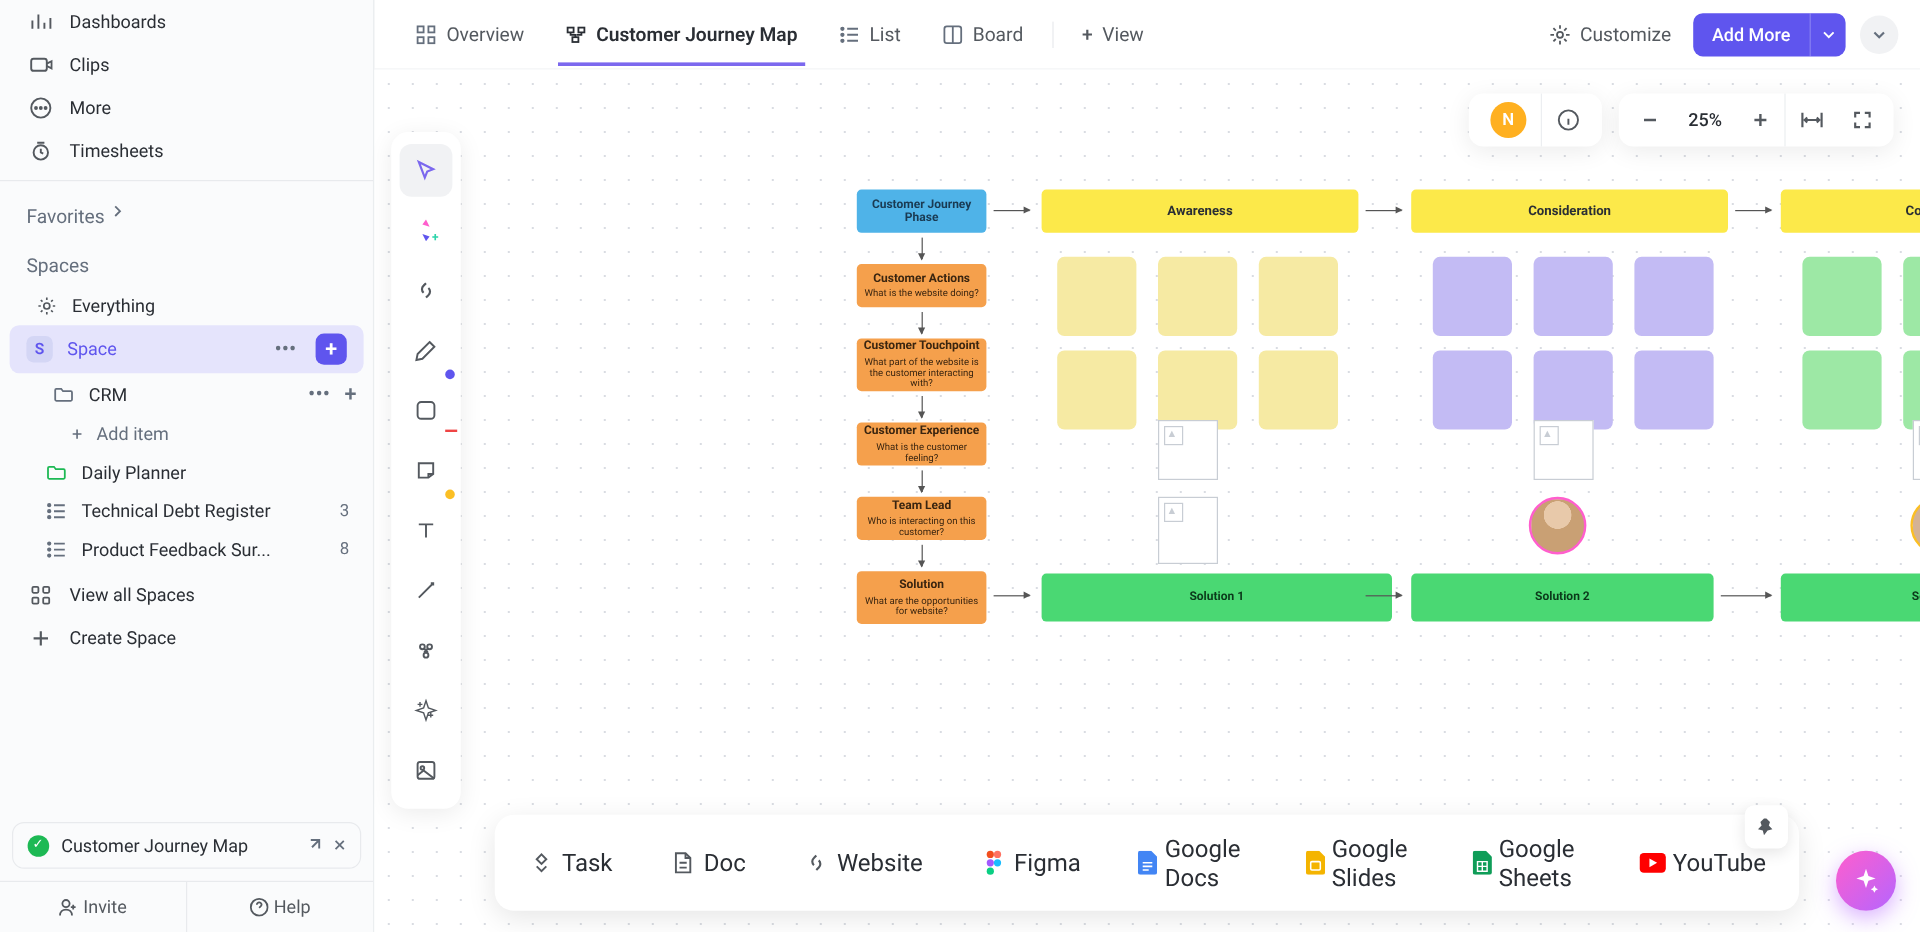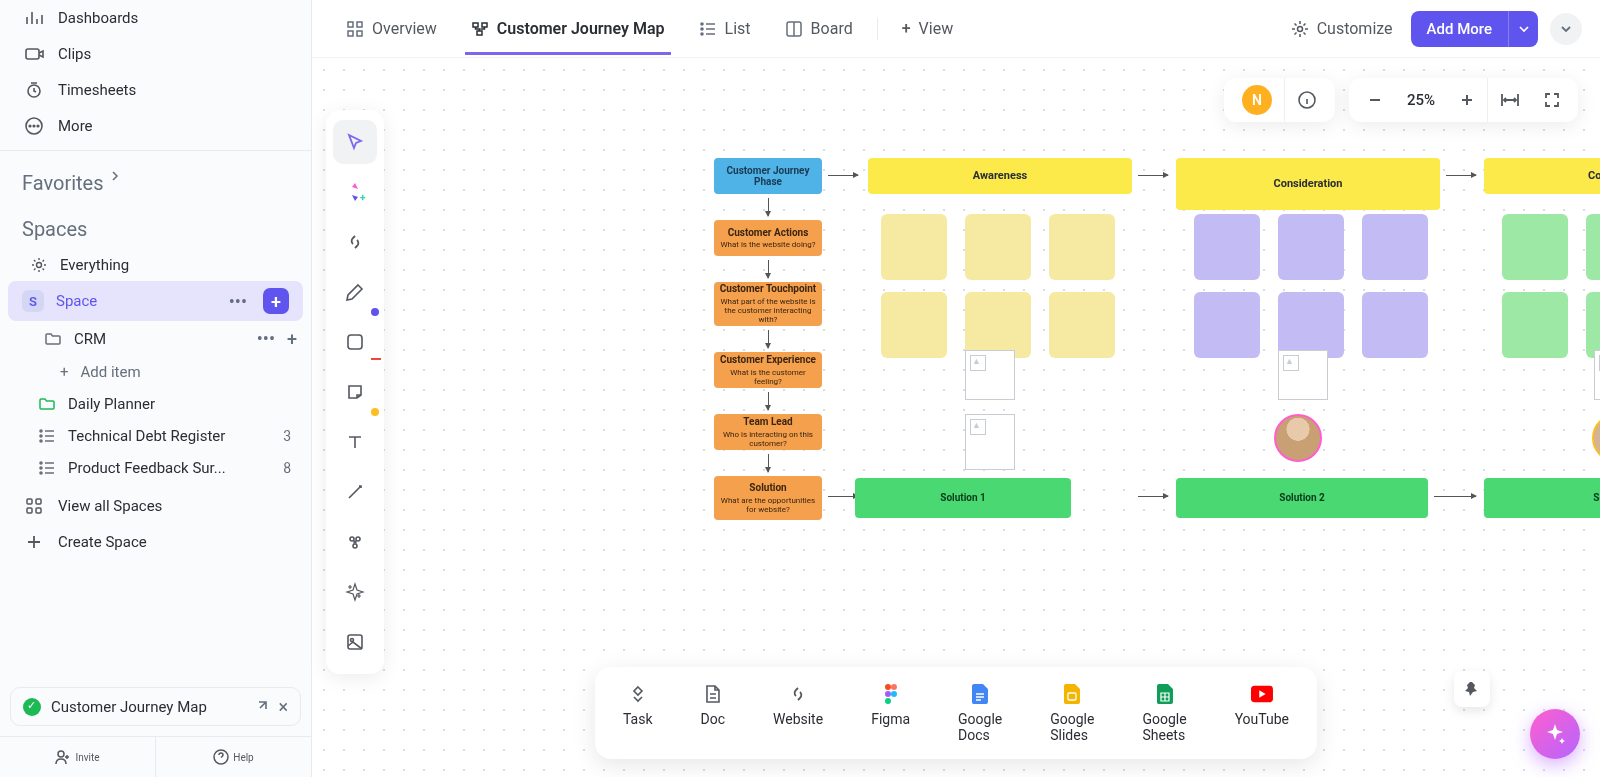--- a/index.html
+++ b/index.html
@@ -1,39 +1,39 @@
 <!DOCTYPE html>
 <html><head>
 <meta charset="utf-8">
 <style>
 *{box-sizing:border-box;margin:0;padding:0;font-family:-apple-system,BlinkMacSystemFont,"Segoe UI",Roboto,sans-serif}
 body{width:1600px;height:777px;overflow:hidden;background:#fff;color:#2a2e34;position:relative}
 .sidebar{position:absolute;left:0;top:0;width:312px;height:100%;background:#fafbfc;border-right:1px solid #e8eaed;display:flex;flex-direction:column}
 .sb-nav-item{display:flex;align-items:center;gap:14px;padding:8px 24px;font-size:15px;cursor:pointer}
 .sb-nav-item .icon{width:20px;height:20px;display:flex;align-items:center;justify-content:center;color:#54595f}
-.sb-section-h{padding:14px 22px 8px;font-size:20px;color:#656f7d;display:flex;align-items:flex-start;gap:6px}
+.sb-section-h{padding:14px 22px 8px;font-size:16px;color:#656f7d;display:flex;align-items:flex-start;gap:6px}
 .sb-space-row{display:flex;align-items:center;gap:12px;padding:7px 14px;margin:0 8px;border-radius:8px;font-size:15px}
 .sb-space-row.active{background:#e5e4fc;color:#5f55ee}
 .sb-space-row .sq{width:22px;height:22px;border-radius:6px;background:#d4d6f5;color:#5f55ee;display:flex;align-items:center;justify-content:center;font-size:13px;font-weight:600}
 .sb-space-row .spacer{flex:1}
 .sb-space-row .dots{color:#656f7d;font-size:18px;padding:0 4px}
 .sb-space-row .plus-btn{width:26px;height:26px;border-radius:7px;background:#5f55ee;color:#fff;display:flex;align-items:center;justify-content:center;font-size:18px;font-weight:600}
 .sb-child{display:flex;align-items:center;gap:12px;padding:7px 14px 7px 44px;font-size:15px}
 .sb-child .spacer{flex:1}
 .sb-child .dots{color:#656f7d;font-size:18px}
 .sb-child .pl{color:#656f7d;font-size:18px;font-weight:500}
 .sb-list{display:flex;align-items:center;gap:12px;padding:7px 14px 7px 38px;font-size:15px}
 .sb-list .badge{color:#656f7d;font-size:14px;margin-left:auto;padding-right:6px}
 .sb-footer{margin-top:auto}
 .open-pill{margin:10px;border:1px solid #e8eaed;border-radius:10px;padding:8px 12px;display:flex;align-items:center;gap:10px;font-size:15px}
 .open-pill .dot{width:18px;height:18px;border-radius:50%;background:#1db954;display:inline-block;position:relative}
 .open-pill .dot::after{content:"✓";position:absolute;color:#fff;font-size:11px;left:4px;top:1px}
 .open-pill .sp{flex:1}
 .sb-bottom{display:flex;border-top:1px solid #e8eaed}
-.sb-bottom .btn{flex:1;display:flex;gap:4px;align-items:center;justify-content:center;padding:12px;font-size:10px;color:#54595f}
+.sb-bottom .btn{flex:1;display:flex;gap:4px;align-items:center;justify-content:center;padding:12px;font-size:15px;color:#54595f}
 .sb-bottom .btn+.btn{border-left:1px solid #e8eaed}
 .main{position:absolute;left:312px;top:0;right:0;height:100%;display:flex;flex-direction:column}
 .topbar{display:flex;align-items:center;padding:0 18px;height:58px;border-bottom:1px solid #f1f2f4;gap:2px}
 .tab{display:flex;align-items:center;gap:8px;padding:16px 16px;font-size:16px;color:#54595f;cursor:pointer;position:relative}
 .tab.active{color:#2a2e34;font-weight:600}
 .tab.active::after{content:"";position:absolute;bottom:-1px;left:10px;right:10px;height:3px;background:#7b68ee}
 .tab-sep{width:1px;height:22px;background:#e8eaed;margin:0 6px}
 .tb-spacer{flex:1}
 .add-task{display:flex;align-items:center;background:#5f55ee;color:#fff;border-radius:8px;height:36px;overflow:hidden}
 .add-task .lbl{padding:0 16px;font-weight:500;font-size:15px}
@@ -42,21 +42,21 @@
 .canvas-area{flex:1;position:relative;background:#fff;background-image:radial-gradient(#d9dce2 1px,transparent 1px);background-size:20px 20px;background-position:2px 2px}
 .tool-rail{position:absolute;left:14px;top:52px;width:58px;background:#fff;border-radius:14px;box-shadow:0 4px 20px rgba(0,0,0,.08);display:flex;flex-direction:column;align-items:center;padding:10px 0;gap:6px}
 .tool{width:44px;height:44px;border-radius:10px;display:flex;align-items:center;justify-content:center;color:#54595f;position:relative}
 .tool.active{background:#f1f2f4}
 .tool .sub{position:absolute;right:-2px;bottom:-2px;width:8px;height:8px;border-radius:50%}
 .float-tr{position:absolute;top:20px;right:22px;display:flex;gap:14px}
 .pill-group{display:flex;align-items:center;background:#fff;border-radius:12px;box-shadow:0 4px 20px rgba(0,0,0,.08);height:44px;padding:0 6px}
 .pill-group .seg{padding:0 12px;display:flex;align-items:center;justify-content:center;height:100%;color:#54595f}
 .pill-group .avatar{width:30px;height:30px;border-radius:50%;background:#ffb020;color:#fff;display:flex;align-items:center;justify-content:center;font-weight:600;font-size:14px}
 .bot-dock{position:absolute;bottom:18px;left:50%;transform:translateX(-50%);background:#fff;border-radius:16px;box-shadow:0 6px 24px rgba(0,0,0,.1);display:flex;padding:10px 8px;gap:8px}
-.dock-item{display:flex;flex-direction:column;align-items:center;gap:6px;padding:6px 20px;font-size:14px;color:#2a2e34;cursor:pointer}
+.dock-item{display:flex;flex-direction:row;align-items:center;gap:6px;padding:6px 20px;font-size:20px;color:#2a2e34;cursor:pointer}
 .dock-item .ic{width:22px;height:22px;display:flex;align-items:center;justify-content:center}
 .pin-btn{position:absolute;bottom:70px;right:110px;width:36px;height:36px;border-radius:8px;background:#fff;box-shadow:0 4px 12px rgba(0,0,0,.1);display:flex;align-items:center;justify-content:center;color:#54595f}
 .ai-fab{position:absolute;bottom:18px;right:20px;width:50px;height:50px;border-radius:50%;background:linear-gradient(135deg,#ff5ecd,#b565ff);display:flex;align-items:center;justify-content:center;color:#fff;box-shadow:0 6px 18px rgba(181,101,255,.5)}
 .journey{position:absolute;left:96px;top:100px}
 .jbox{position:absolute;display:flex;flex-direction:column;align-items:center;justify-content:center;text-align:center;font-size:10px;border-radius:4px;padding:2px 4px;line-height:1.15}
 .jbox .t1{font-weight:700;font-size:10px}
 .jbox .t2{font-size:8px;margin-top:2px}
 .phase-h{background:#fce94a}
 .blue-h{background:#4fb3e8;color:#1a3a52}
 .orange{background:#f5a04c;color:#3a2510}
@@ -92,36 +92,36 @@
         <svg width="20" height="20" viewBox="0 0 20 20" fill="none" stroke="#54595f" stroke-width="1.6">
           <rect x="2" y="5" width="13" height="10" rx="2"></rect>
           <path d="M15 9l4-2v6l-4-2"></path>
         </svg>
       </span>
     <span>Clips</span>
   </div>
   <div class="sb-nav-item">
     <span class="icon">
         <svg width="20" height="20" viewBox="0 0 20 20" fill="none" stroke="#54595f" stroke-width="1.6">
-          <circle cx="10" cy="11" r="6"></circle>
-          <path d="M10 8v3l2 1M7 3h6"></path>
-        </svg>
-      </span>
-    <span>Timesheets</span>
-  </div>
-  <div class="sb-nav-item">
-    <span class="icon">
-        <svg width="20" height="20" viewBox="0 0 20 20" fill="none" stroke="#54595f" stroke-width="1.6">
           <circle cx="10" cy="10" r="8"></circle>
           <circle cx="6" cy="10" r=".8" fill="#54595f"></circle>
           <circle cx="10" cy="10" r=".8" fill="#54595f"></circle>
           <circle cx="14" cy="10" r=".8" fill="#54595f"></circle>
         </svg>
       </span>
     <span>More</span>
+  </div>
+  <div class="sb-nav-item">
+    <span class="icon">
+        <svg width="20" height="20" viewBox="0 0 20 20" fill="none" stroke="#54595f" stroke-width="1.6">
+          <circle cx="10" cy="11" r="6"></circle>
+          <path d="M10 8v3l2 1M7 3h6"></path>
+        </svg>
+      </span>
+    <span>Timesheets</span>
   </div>
   <div style="height:1px;background:#e8eaed;margin:6px 0"></div>
   <div class="sb-section-h">
       <span>Favorites</span>
       <svg width="10" height="10" viewBox="0 0 10 10">
         <path d="M3 1l4 4-4 4" fill="none" stroke="#656f7d" stroke-width="1.5"></path>
       </svg>
     </div>
   <div class="sb-section-h">
       <span>Spaces</span>
@@ -414,21 +414,21 @@
     <div class="journey">
 
       <div class="jbox blue-h" style="left:306px;top:0;width:108px;height:36px">
           <span class="t1">Customer Journey Phase</span>
         </div>
       <div class="arrow-h" style="left:420px;top:17px;width:30px"></div>
       <div class="jbox phase-h" style="left:460px;top:0;width:264px;height:36px">
           <span class="t1" style="font-size:11px">Awareness</span>
         </div>
       <div class="arrow-h" style="left:730px;top:17px;width:30px"></div>
-      <div class="jbox phase-h" style="left:768px;top:0;width:264px;height:52px">
+      <div class="jbox phase-h" style="left:768px;top:0;width:264px;height:36px">
           <span class="t1" style="font-size:11px">Consideration</span>
         </div>
       <div class="arrow-h" style="left:1038px;top:17px;width:30px"></div>
       <div class="jbox phase-h" style="left:1076px;top:0;width:264px;height:36px">
           <span class="t1" style="font-size:11px">Conversion</span>
         </div>
 
       <div class="arrow-v" style="left:360px;top:40px;height:18px"></div>
       <div class="jbox orange" style="left:306px;top:62px;width:108px;height:36px">
           <span class="t1">Customer Actions</span>
@@ -475,21 +475,21 @@
 
       <div class="imgph" style="left:557px;top:192px;width:50px;height:50px"></div>
       <div class="imgph" style="left:870px;top:192px;width:50px;height:50px"></div>
       <div class="imgph" style="left:1186px;top:192px;width:50px;height:50px"></div>
 
       <div class="imgph" style="left:557px;top:256px;width:50px;height:56px"></div>
       <div class="avimg" style="left:866px;top:256px;border:2px solid #ff5ecd;background:radial-gradient(circle at 50% 30%,#e8c9aa 30%,#c9a074 31%)"></div>
       <div class="avimg" style="left:1184px;top:256px;border:2px solid #fbbf24;background:radial-gradient(circle at 50% 30%,#f0d8c0 30%,#d4b294 31%)"></div>
 
       <div class="arrow-h" style="left:420px;top:338px;width:30px"></div>
-      <div class="jbox green" style="left:447px;top:320px;width:216px;height:40px">
+      <div class="jbox green" style="left:460px;top:320px;width:292px;height:40px">
           <span class="t1" style="font-size:10px">Solution 1</span>
         </div>
       <div class="arrow-h" style="left:730px;top:338px;width:30px"></div>
       <div class="jbox green" style="left:768px;top:320px;width:252px;height:40px">
           <span class="t1" style="font-size:10px">Solution 2</span>
         </div>
       <div class="arrow-h" style="left:1026px;top:338px;width:42px"></div>
       <div class="jbox green" style="left:1076px;top:320px;width:264px;height:40px">
           <span class="t1" style="font-size:10px">Solution 3</span>
         </div>

